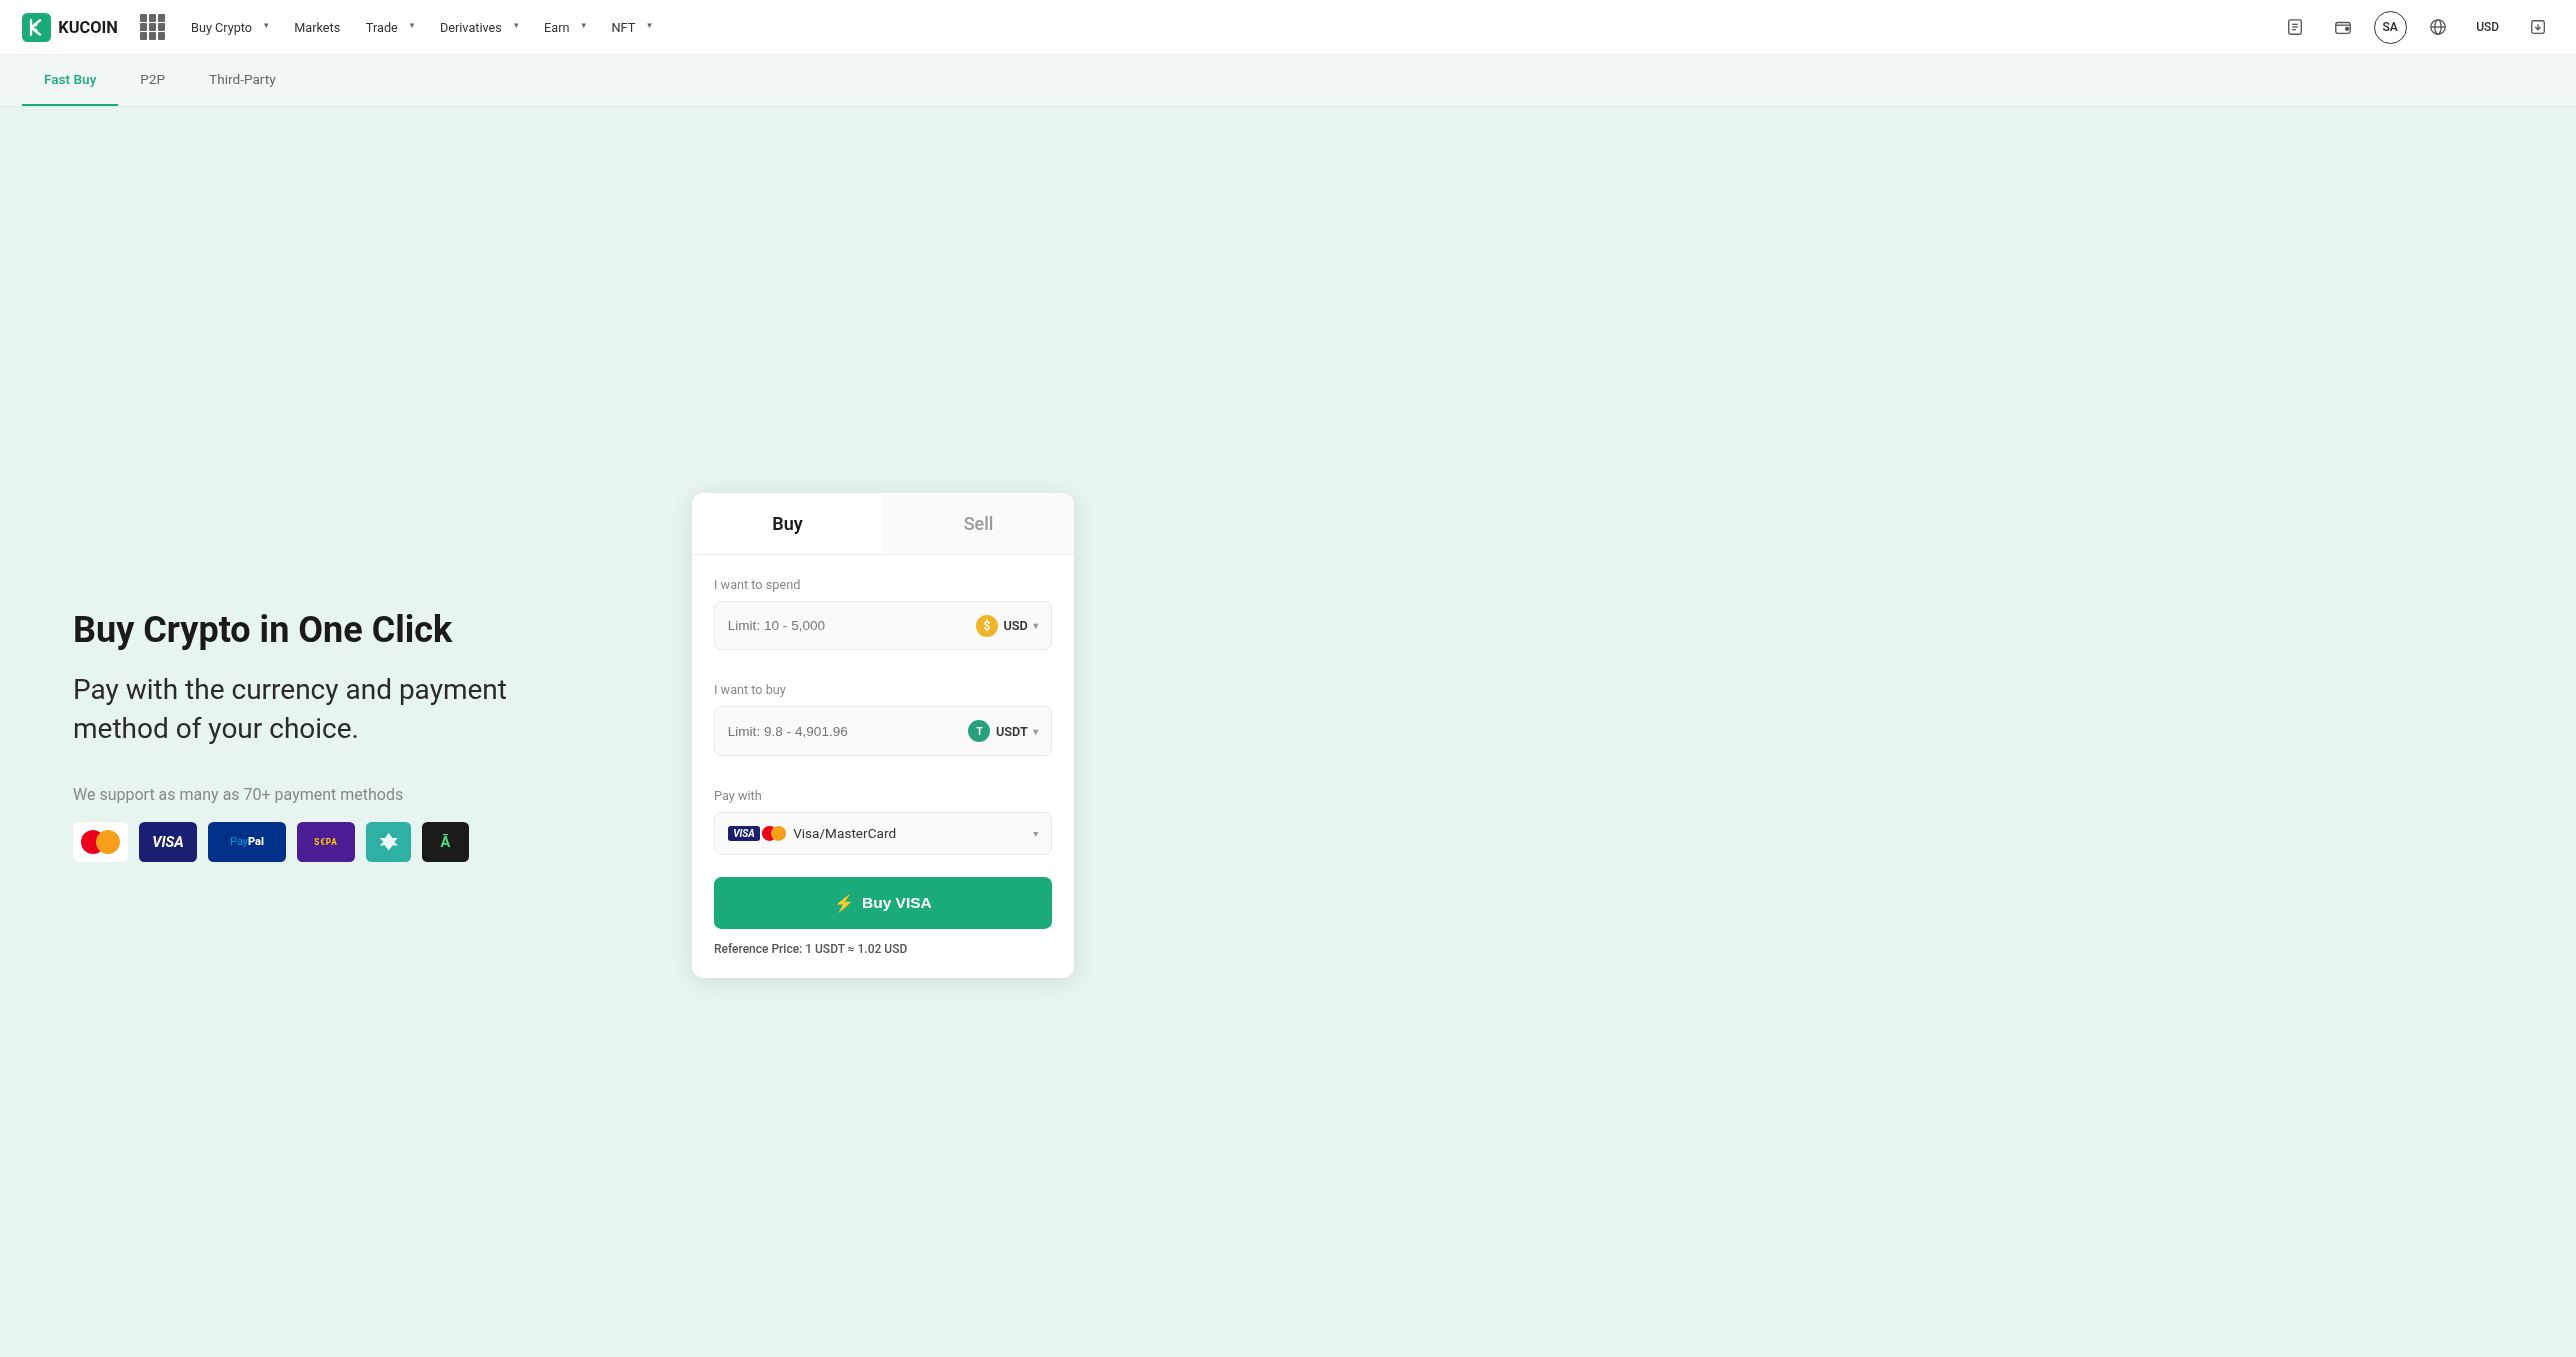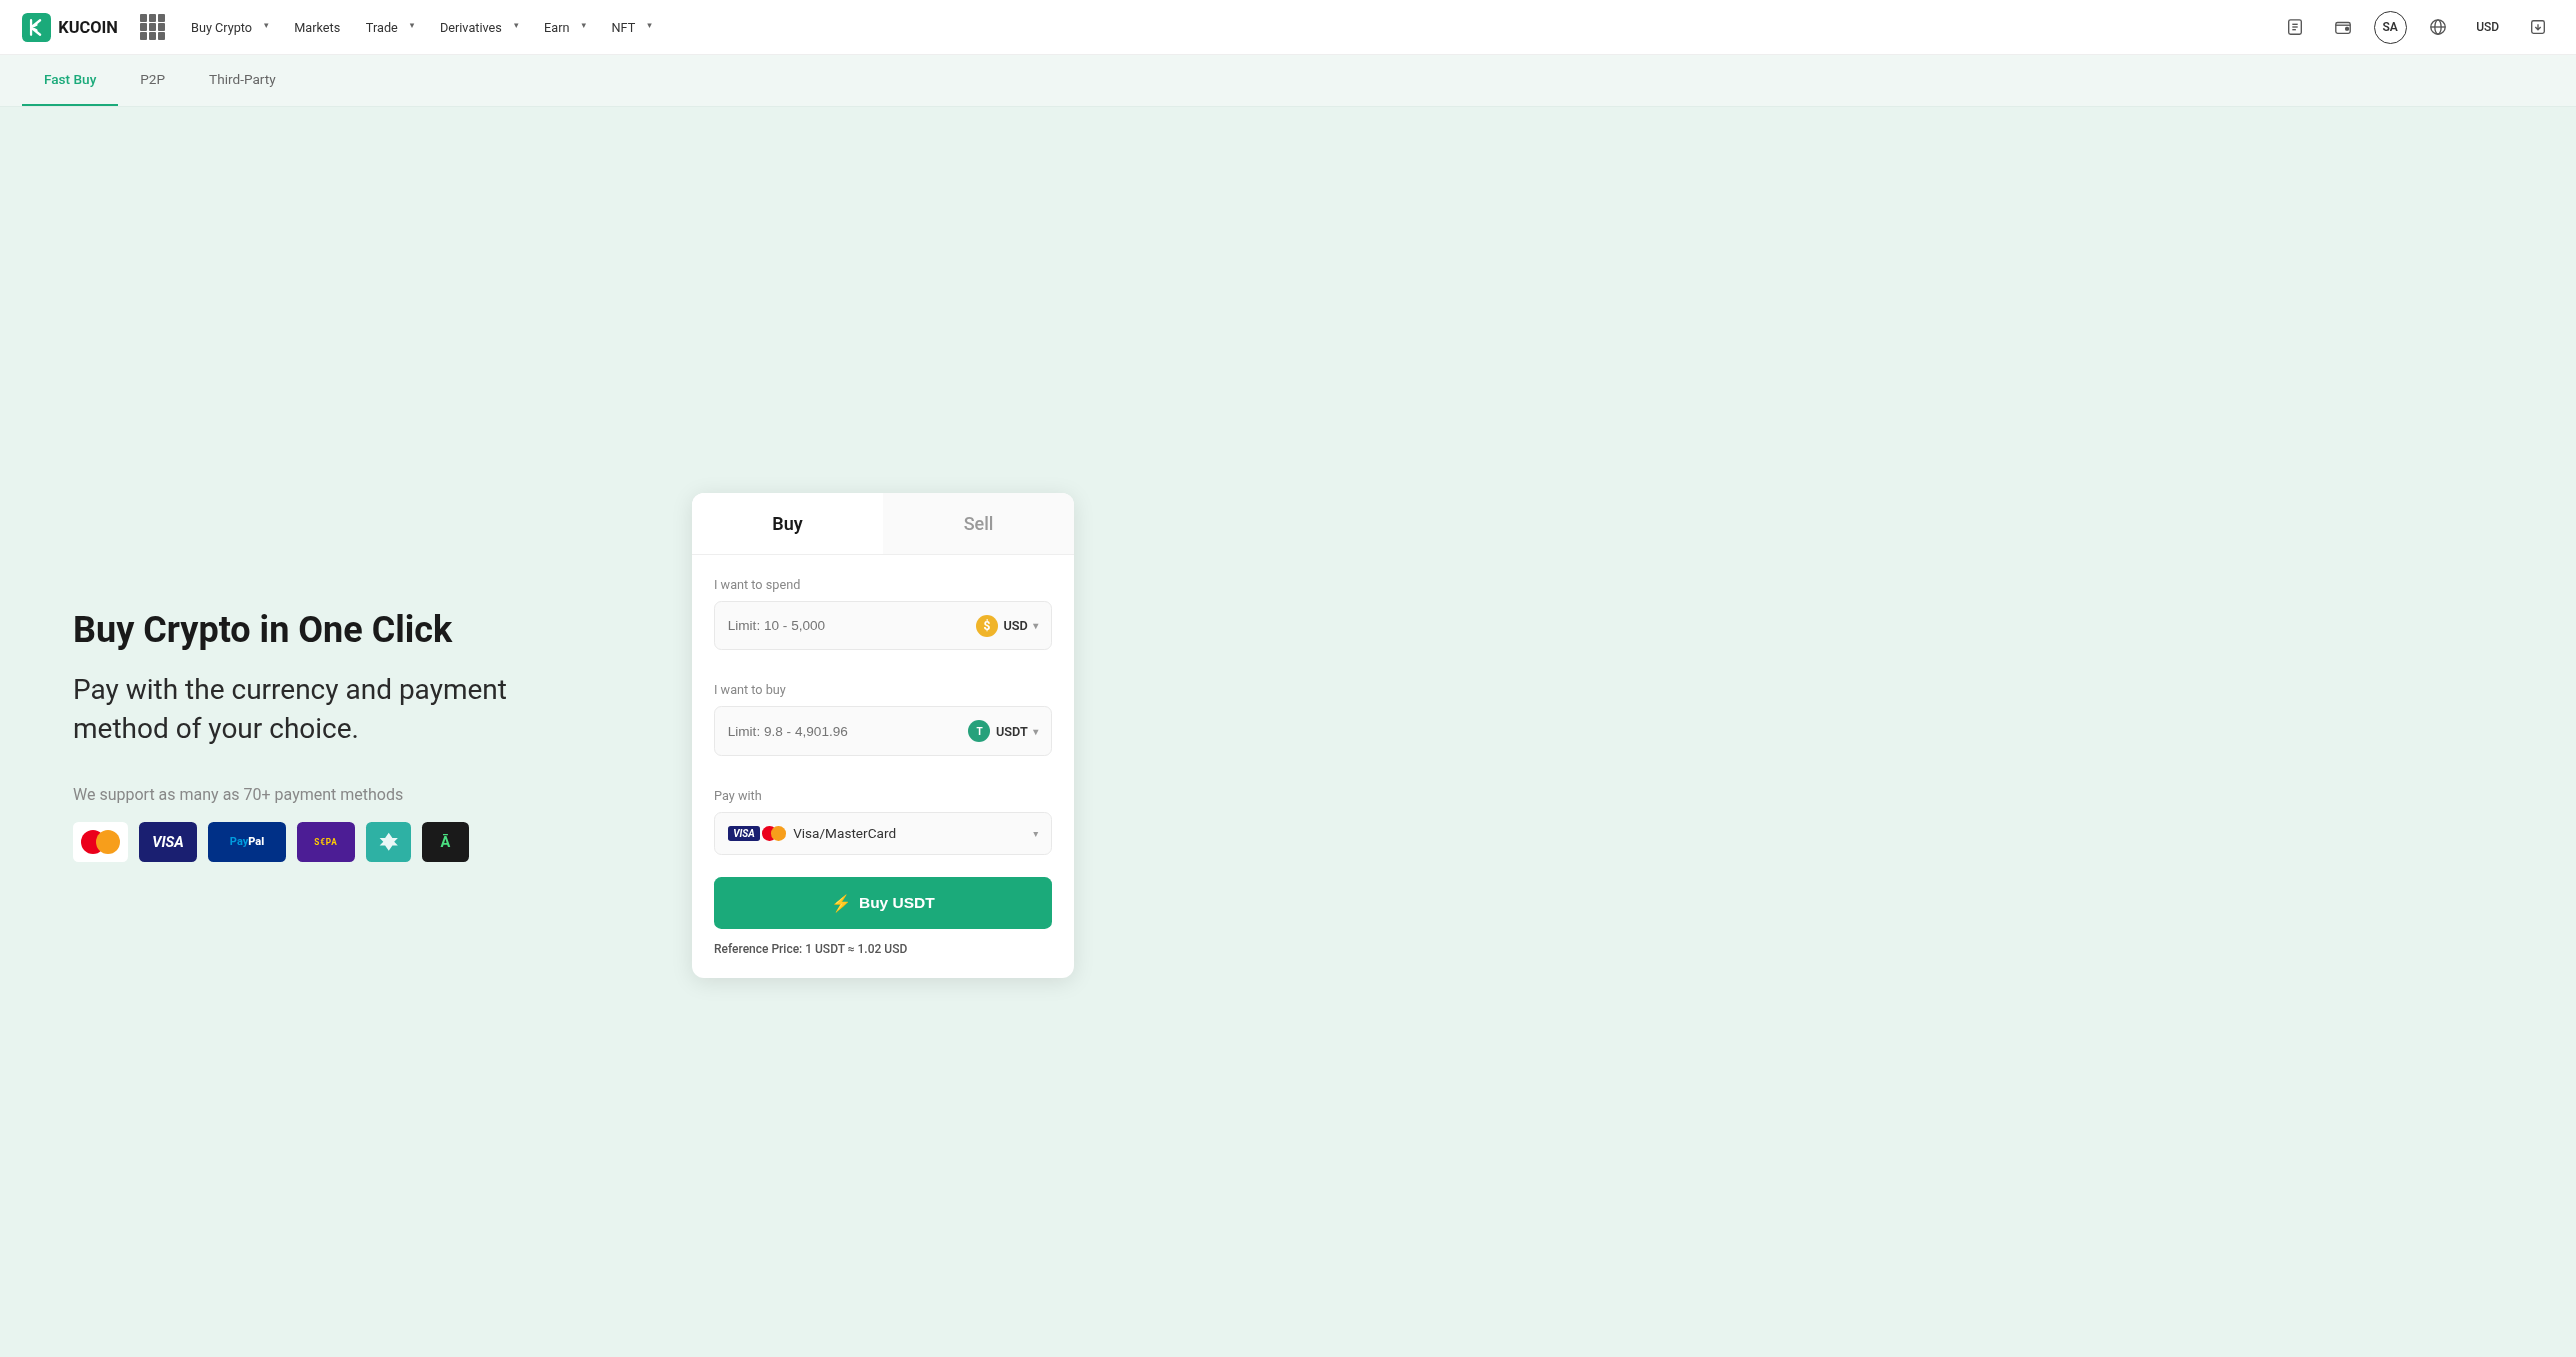--- a/index.html
+++ b/index.html
@@ -430,21 +430,21 @@
       <div class="payment-icon mc-icon">
         <div class="mc-circles">
           <div class="mc-red"></div>
           <div class="mc-orange"></div>
         </div>
       </div>
 
       <div class="payment-icon visa-icon">VISA</div>
 
       <div class="payment-icon paypal-icon" style="font-size:11px; color:#fff;">
-        <span style="color:#009cde; font-weight:700;">Pay</span>
+        <span style="color:#009cde; font-weight:400;">Pay</span>
           <span style="color:#fff; font-weight:800;">Pal</span>
       </div>
 
       <div class="payment-icon sepa-icon">
         <span style="color:#ffcc00; font-weight:700; font-size:8.2px; letter-spacing:0.9px;">S€PA</span>
       </div>
 
       <div class="payment-icon pix-icon">
         <svg width="25.5" height="25.5" viewBox="0 0 28 28" fill="none">
           <path d="M14 4L18 10L24 10L20 14L24 18L18 18L14 24L10 18L4 18L8 14L4 10L10 10Z" fill="white" opacity="0.9"></path>
@@ -498,21 +498,21 @@
               <div class="mc-o"></div>
             </div>
           </div>
           <span>Visa/MasterCard</span>
         </div>
         <span class="select-chevron">▾</span>
       </div>
 
       <button class="buy-btn">
         <span class="lightning">⚡</span>
-        <span>Buy USDT</span>
+        <span>Buy VISA</span>
       </button>
 
       <div class="ref-price">
         <span>Reference Price:</span>
         <span>1 USDT ≈ 1.02 USD</span>
       </div>
     </div>
   </div>
 </div>
 

